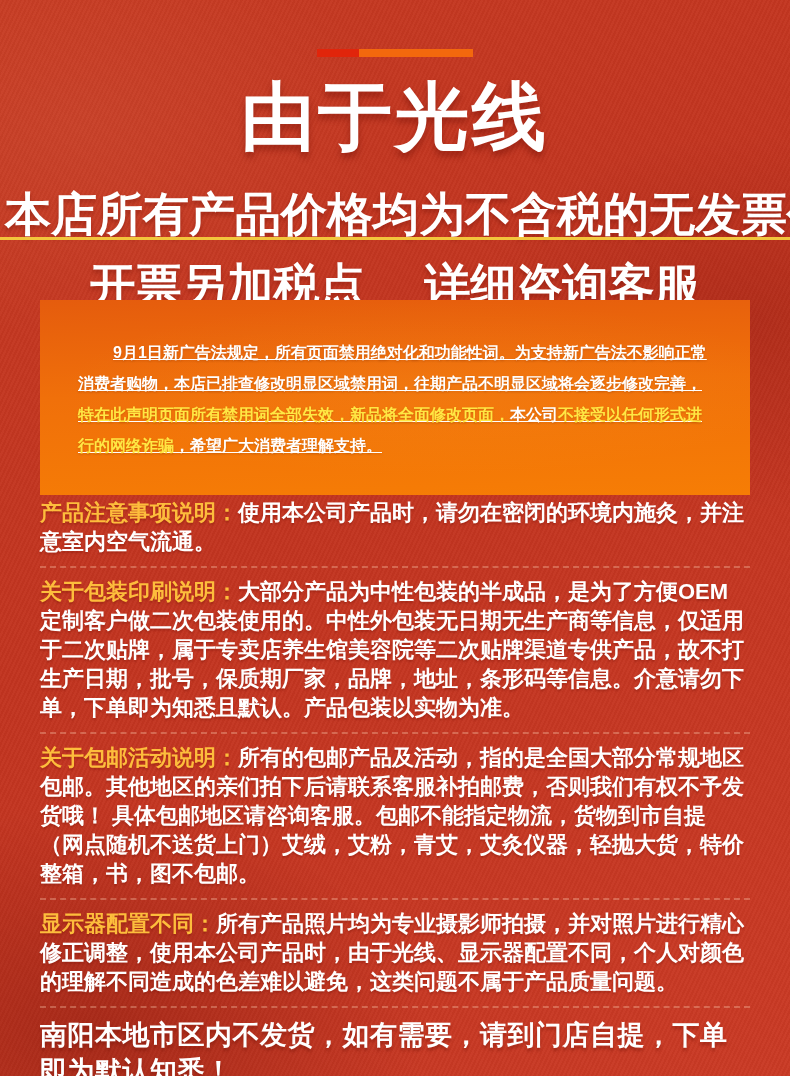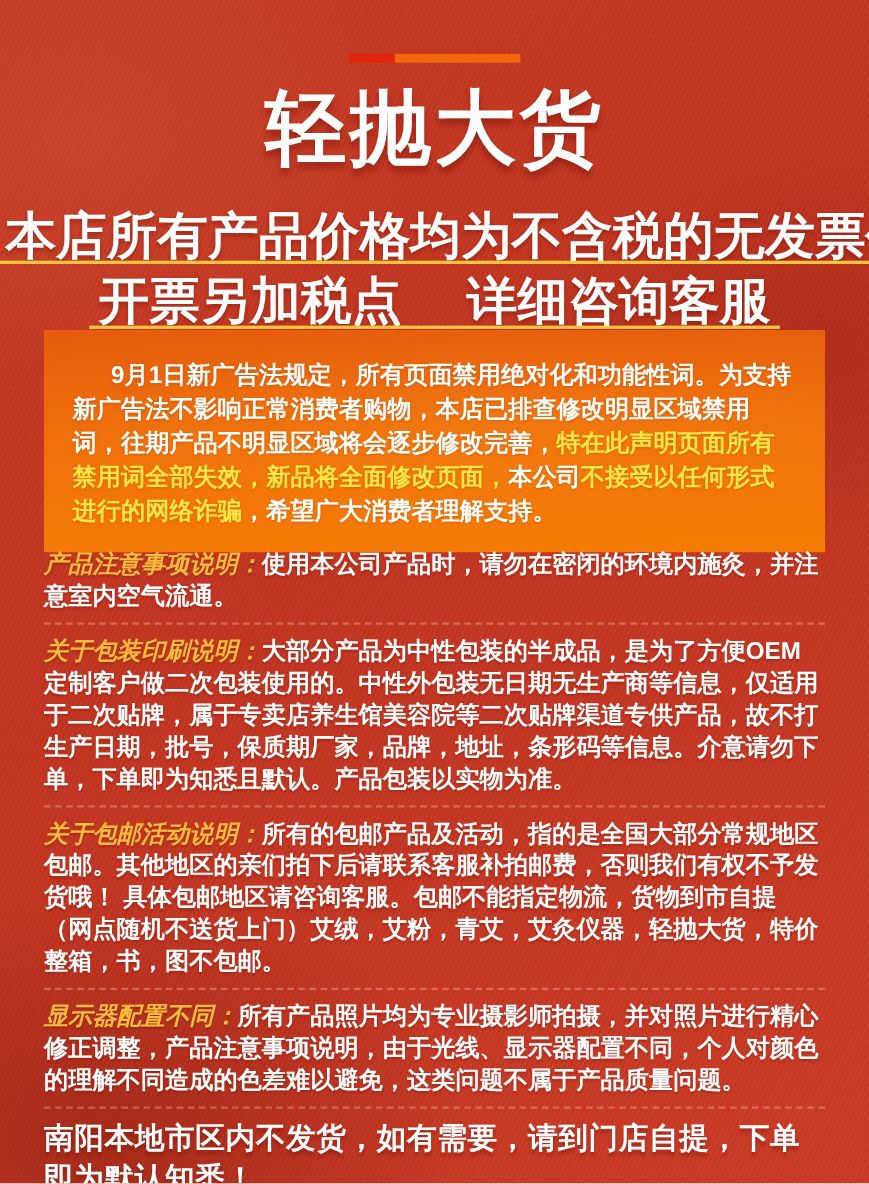--- a/index.html
+++ b/index.html
@@ -27,55 +27,55 @@
   .title {
     position: absolute; top: 76px; left: 0; right: 0; margin: 0;
     text-align: center; color: var(--text-white,#fff);
     font-size: 74px; font-weight: 800; letter-spacing: 3px; line-height: 1.1;
     text-shadow: 0 5px 6px rgba(110,14,4,0.45);
   }
 
   
   .sub { position: absolute; left: 0; right: 0; text-align: center; }
   .sub-1 { top: 186px; }
-  .sub-2 { top: 245px; }
+  .sub-2 { top: 257px; }
   .sub-text {
     position: relative; display: inline-block;
     color: var(--text-white,#fff); font-size: 46px; font-weight: 800;
     line-height: 1.22; padding: 0 5px; white-space: pre;
     text-shadow: 0 3px 4px rgba(110,14,4,0.4);
   }
   .sub-text::after {
     content: ""; position: absolute; left: -4px; right: -4px; bottom: 2px; height: 3px;
     background: var(--underline-yellow,#f2c53c);
   }
 
   
   .notice-box {
     position: absolute; top: 300px; left: 40px; width: 710px;
     background:
       radial-gradient(ellipse 70% 60% at 55% 45%, rgba(255,190,60,0.10), transparent 75%),
       linear-gradient(178deg, var(--box-orange-top,#e55c0d) 0%, #f0700a 45%, var(--box-orange-bottom,#f67d05) 100%);
     padding: 25px 26px 22px;
   }
   .notice-text {
-    margin: 0; color: var(--text-white,#fff);
-    font-size: 22px; line-height: 31px; font-weight: 600;
-    text-indent: 35px; text-shadow: 0 1px 2px rgba(120,40,0,0.25);
+    margin: 12px; color: var(--text-white,#fff);
+    font-size: 16px; line-height: 31px; font-weight: 600;
+    text-indent: 35px; text-shadow: 0 1px 2px rgba(120,40,0,0.25); text-decoration: underline;
   }
   .notice-seg-yellow { color: var(--box-highlight-yellow,#ffe743); font-weight: 800; }
 
   
   .sections { position: absolute; top: 498px; left: 40px; width: 710px; }
   .section-text {
     margin: 0; color: var(--text-white,#fff);
     font-size: 22px; line-height: 29px; font-weight: 600;
     text-shadow: 0 2px 2px rgba(110,14,4,0.3);
   }
-  .section-heading { color: var(--heading-gold,#fdbd3c); font-weight: 800; font-style: italic; }
+  .section-heading { color: var(--heading-gold,#fdbd3c); font-weight: 800; }
   .divider {
     border: none; border-top: 2px dashed rgba(255,210,185,0.32);
     margin: 10px 0 9px; height: 0;
   }
 
   
   .footer-text {
     margin: 9px 0 0; color: var(--text-white,#fff);
     font-size: 27px; line-height: 36px; font-weight: 800; letter-spacing: 0.5px;
     text-shadow: 0 3px 3px rgba(110,14,4,0.4);
@@ -84,21 +84,21 @@
 </head>
 <body>
 
 <div class="canvas">
 
   <div class="deco-bar">
     <span class="deco-left"></span>
     <span class="deco-right"></span>
   </div>
 
-  <h1 class="title">轻抛大货</h1>
+  <h1 class="title">由于光线</h1>
 
   <div class="sub sub-1">
     <span class="sub-text">本店所有产品价格均为不含税的无发票价格</span>
   </div>
   <div class="sub sub-2">
     <span class="sub-text">开票另加税点　 详细咨询客服</span>
   </div>
 
   <div class="notice-box">
     <p class="notice-text" id="notice-text"><span>9月1日新广告法规定，所有页面禁用绝对化和功能性词。为支持新广告法不影响正常消费者购物，本店已排查修改明显区域禁用词，往期产品不明显区域将会逐步修改完善，</span><span class="notice-seg-yellow">特在此声明页面所有禁用词全部失效，新品将全面修改页面，</span><span>本公司</span><span class="notice-seg-yellow">不接受以任何形式进行的网络诈骗</span><span>，希望广大消费者理解支持。</span></p>
@@ -114,20 +114,20 @@
     <p class="section-text"><span class="section-heading">关于包装印刷说明：</span><span class="section-body">大部分产品为中性包装的半成品，是为了方便OEM定制客户做二次包装使用的。中性外包装无日期无生产商等信息，仅适用于二次贴牌，属于专卖店养生馆美容院等二次贴牌渠道专供产品，故不打生产日期，批号，保质期厂家，品牌，地址，条形码等信息。介意请勿下单，下单即为知悉且默认。产品包装以实物为准。</span></p>
     <hr class="divider">
   </div>
 
   <div class="section">
     <p class="section-text"><span class="section-heading">关于包邮活动说明：</span><span class="section-body">所有的包邮产品及活动，指的是全国大部分常规地区包邮。其他地区的亲们拍下后请联系客服补拍邮费，否则我们有权不予发货哦！ 具体包邮地区请咨询客服。包邮不能指定物流，货物到市自提（网点随机不送货上门）艾绒，艾粉，青艾，艾灸仪器，轻抛大货，特价整箱，书，图不包邮。</span></p>
     <hr class="divider">
   </div>
 
   <div class="section">
-    <p class="section-text"><span class="section-heading">显示器配置不同：</span><span class="section-body">所有产品照片均为专业摄影师拍摄，并对照片进行精心修正调整，产品注意事项说明，由于光线、显示器配置不同，个人对颜色的理解不同造成的色差难以避免，这类问题不属于产品质量问题。</span></p>
+    <p class="section-text"><span class="section-heading">显示器配置不同：</span><span class="section-body">所有产品照片均为专业摄影师拍摄，并对照片进行精心修正调整，使用本公司产品时，由于光线、显示器配置不同，个人对颜色的理解不同造成的色差难以避免，这类问题不属于产品质量问题。</span></p>
     <hr class="divider">
   </div>
 
   <p class="footer-text">南阳本地市区内不发货，如有需要，请到门店自提，下单即为默认知悉！</p>
 </div>
 
 </div>
 
 </body></html>

